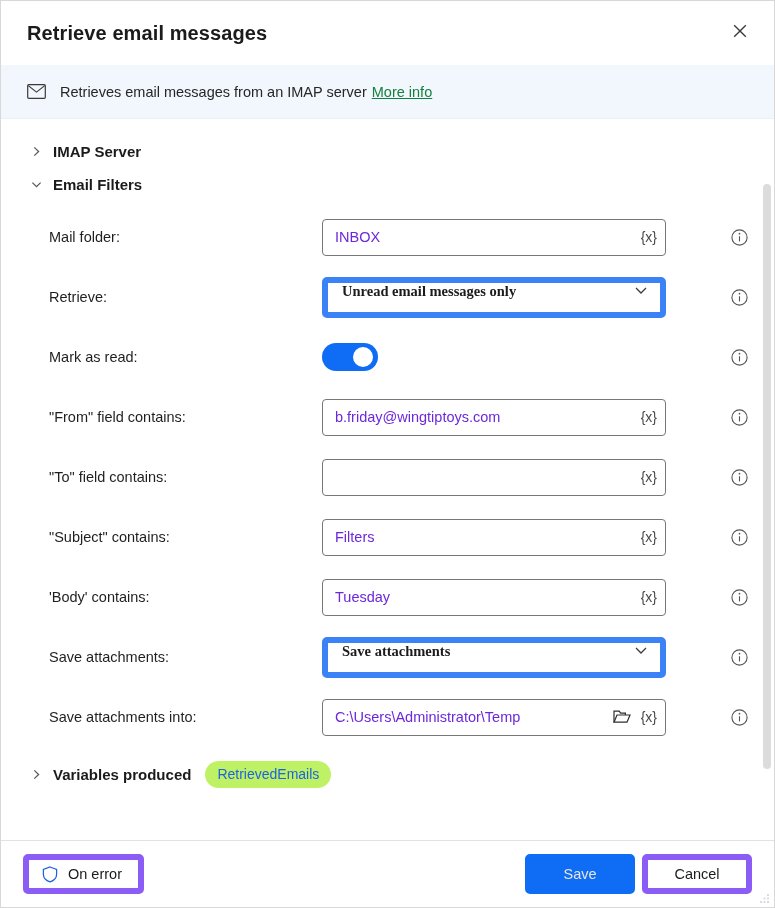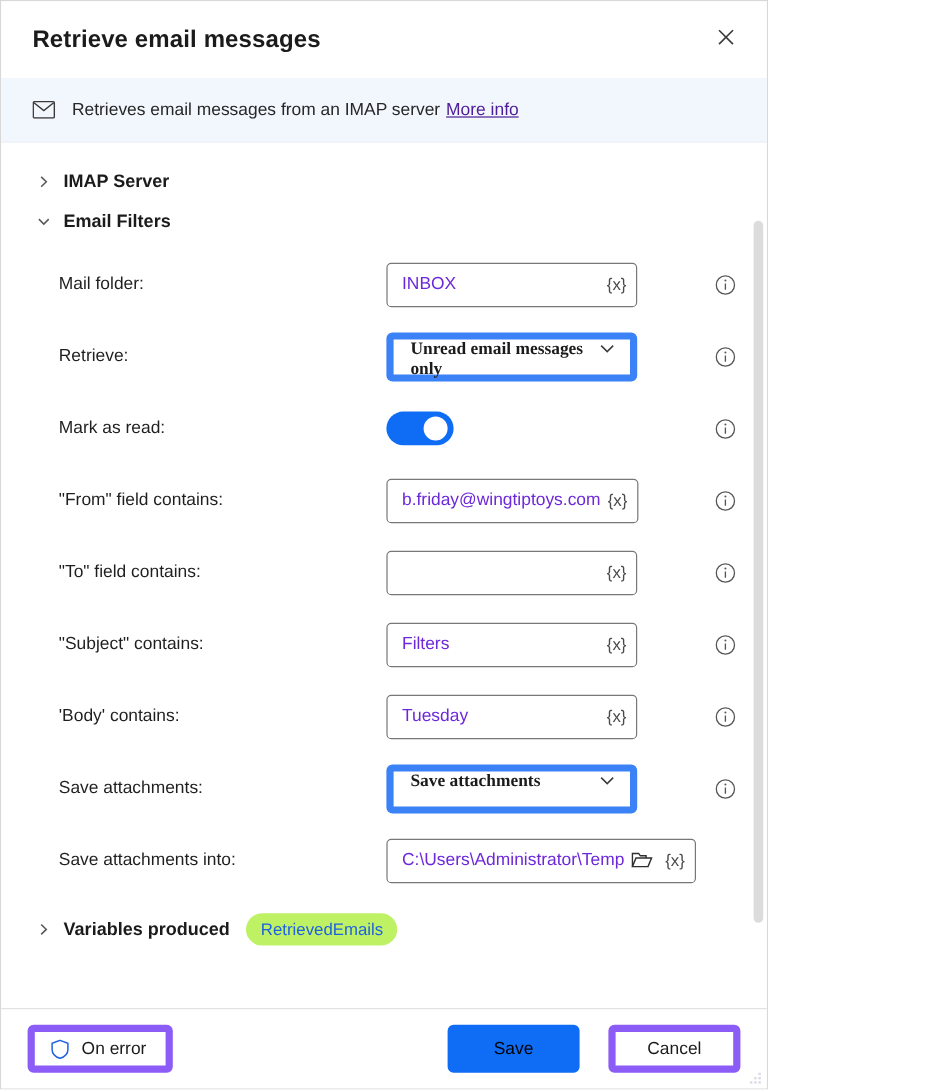--- a/index.html
+++ b/index.html
@@ -6,21 +6,21 @@
   html, body {
     margin: 0; padding: 0;
     width: 775px; height: 908px;
     background: #ffffff;
     font-family: "Liberation Sans", sans-serif;
     -webkit-font-smoothing: antialiased;
   }
 
   .dialog {
     position: relative;
-    width: 640px;
+    width: 775px;
     height: 908px;
     background: #ffffff;
     border: 1px solid #d8d8d8;
     display: flex;
     flex-direction: column;
     overflow: hidden;
   }
 
   
   .titlebar {
@@ -56,21 +56,21 @@
     font-size: 14.5px;
     color: #272727;
     border-bottom: 1px solid #eceff5;
   }
   .info-banner .env-icon {
     margin-right: 14px;
     display: flex; align-items: center;
     color: #3a3a3a;
   }
   .info-banner a {
-    color: #4c1d95;
+    color: #15803d;
     text-decoration: underline;
     margin-left: 5px;
     cursor: pointer;
   }
 
   
   .body-scroll {
     flex: 1 1 auto;
     position: relative;
     overflow: hidden;
@@ -279,23 +279,23 @@
     background: #ffffff;
     color: #1b1b1b;
     padding: 0 18px;
   }
   .btn-onerror { padding: 0 16px 0 13px; }
   .btn-onerror .shield { display: flex; align-items: center; margin-right: 10px; color: #1f62e0; }
   .spacer { flex: 1 1 auto; }
   .btn-primary {
     background: #0f6cf5;
     border-color: #0f6cf5;
-    color: #000000;
+    color: #e5e5e5;
     width: 110px;
-    margin-right: 24px;
+    margin-right: 7px;
   }
   .btn-cancel { width: 110px; }
 
   .resize-grip {
     position: absolute;
     right: 4px; bottom: 3px;
     width: 14px; height: 14px;
     opacity: .55;
   }
 </style>

